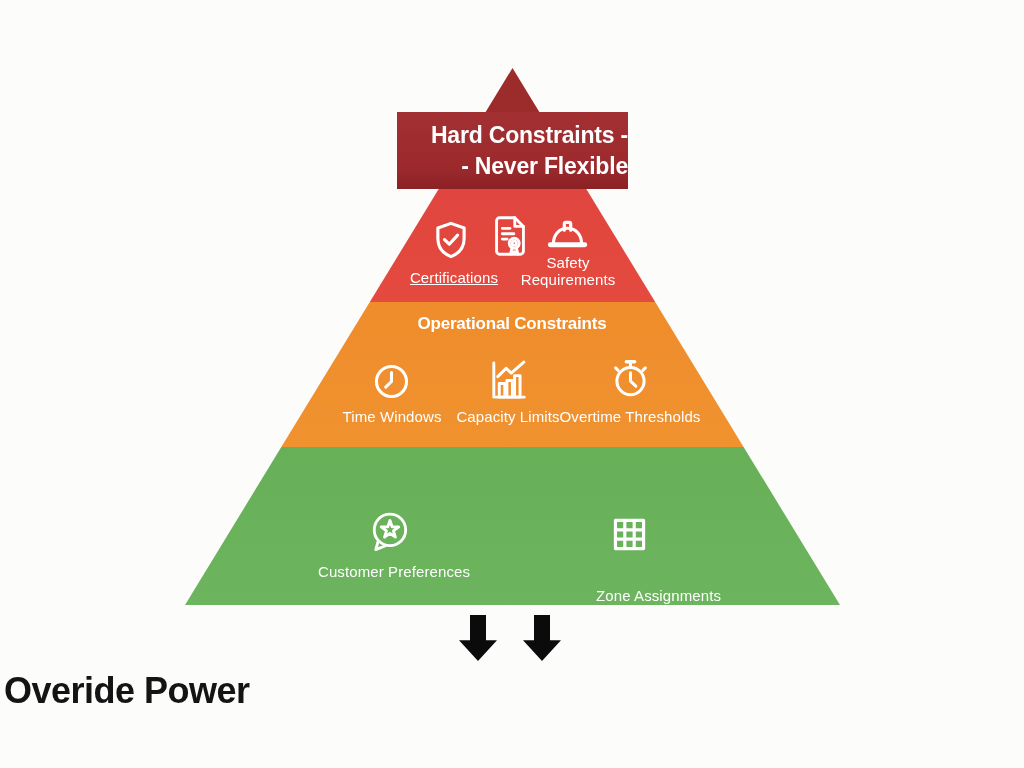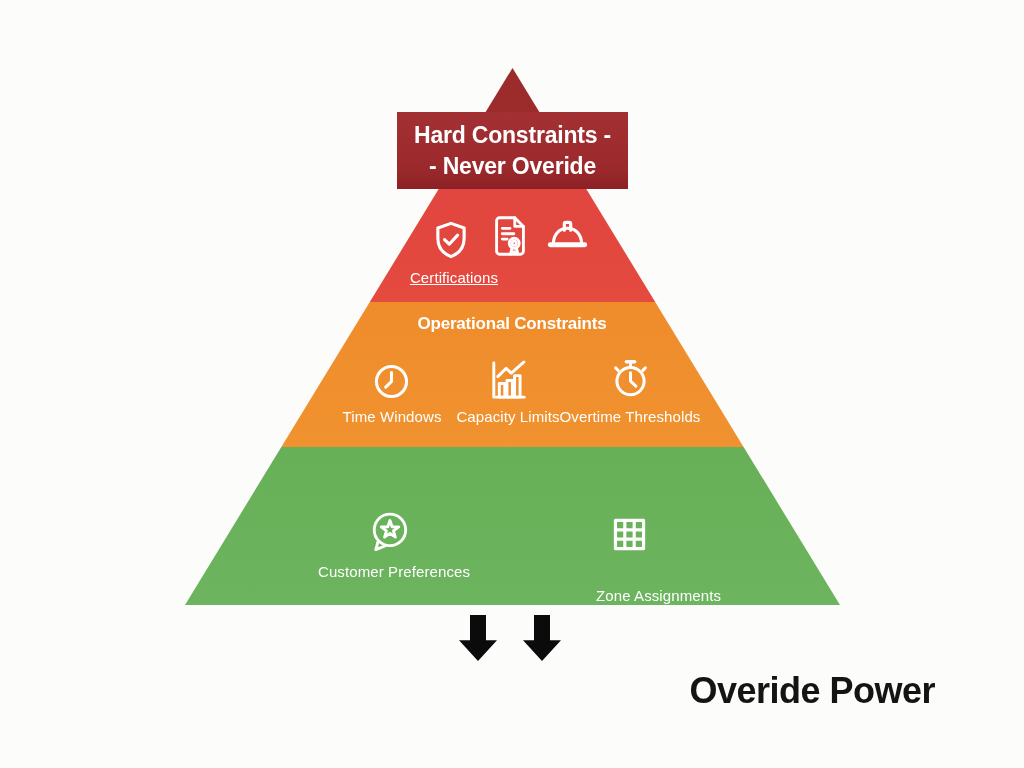--- a/index.html
+++ b/index.html
@@ -14,21 +14,21 @@
   .band-peak        { top:0;    height:50px;  background:#9c2b2b; }
   .band-hard        { top:47px; height:187px; background:linear-gradient(180deg,#df4240,#e44a3e); }
   .band-operational { top:234px;height:145px; background:linear-gradient(180deg,#ef8c2b,#f0922f); }
   .band-soft        { top:379px;height:158px; background:linear-gradient(180deg,#68b058,#6cb45d); }
 
   
   .banner { position:absolute; left:397px; top:112px; width:231px; height:77px;
             background:linear-gradient(180deg,#a33134 0%,#9c2a2d 70%,#8c2125 100%);
             color:#fff; font-weight:bold; font-size:23px; line-height:31px;
             text-align:center; display:flex; flex-direction:column; justify-content:center;
-            letter-spacing:-0.2px; z-index:3; }
+            letter-spacing:-0.2px; z-index:3;align-items:flex-end; }
 
   .icon { position:absolute; z-index:2; }
   .icon svg { display:block; width:100%; height:100%; }
 
   .ilabel { position:absolute; color:#fff; font-size:15px; line-height:17px;
             text-align:center; z-index:2; letter-spacing:0.1px; }
 
   .sect-title { position:absolute; color:#fff; font-weight:bold; text-align:center;
                 z-index:2; letter-spacing:-0.2px; }
   .title-operational { left:262px; top:314px; width:500px; font-size:17px; }
@@ -42,38 +42,38 @@
   .lbl-overtime       { left:540px; top:408px; width:180px; }
   .lbl-customer       { left:304px; top:563px; width:180px; }
   .lbl-zone           { left:541px; top:587px; width:180px;text-align:right; }
 
   
   .down-arrow { position:absolute; top:615px; width:38px; height:46px; background:#0b0b0b;
                 clip-path:polygon(29% 0, 71% 0, 71% 55%, 100% 55%, 50% 100%, 0 55%, 29% 55%); }
   .arrow-left  { left:459px; }
   .arrow-right { left:523px; }
 
-  .footer-title { position:absolute; left:11px; top:670px; width:924px; text-align:right;
+  .footer-title { position:absolute; left:4px; top:670px; width:924px; text-align:left;
                   font-size:36px; font-weight:bold; color:#141414; letter-spacing:-0.5px; }
 </style>
 </head>
 <body>
 
 <div class="canvas">
 
   <div class="pyramid">
     <div class="band band-peak"></div>
     <div class="band band-hard"></div>
     <div class="band band-operational"></div>
     <div class="band band-soft"></div>
   </div>
 
   <div class="banner">
     <div>Hard Constraints -</div>
-    <div>- Never Overide</div>
+    <div>- Never Flexible</div>
   </div>
 
   <div class="icon" style="left:430px; top:219px; width:42px; height:42px;">
     <svg viewBox="0 0 24 24" fill="none" stroke="#fff" stroke-width="1.8" stroke-linecap="round" stroke-linejoin="round">
       <path d="M12 2.5 L19.5 5.2 V11 C19.5 16.2 16.3 19.8 12 21.5 C7.7 19.8 4.5 16.2 4.5 11 V5.2 Z"></path>
       <path d="M8.3 11.8 L11 14.4 L15.8 9.2"></path>
     </svg>
   </div>
   <div class="icon" style="left:487px; top:213px; width:46px; height:46px;">
     <svg viewBox="0 0 24 24" fill="none" stroke="#fff" stroke-width="1.5" stroke-linecap="round" stroke-linejoin="round">
@@ -87,20 +87,21 @@
   </div>
   <div class="icon" style="left:545px; top:214px; width:45px; height:45px;">
     <svg viewBox="0 0 24 24" fill="none" stroke="#fff" stroke-width="1.7" stroke-linecap="round" stroke-linejoin="round">
       <path d="M4.5 15.8 C4.5 11.2 7.4 7.6 12 7.6 C16.6 7.6 19.5 11.2 19.5 15.8"></path>
       <path d="M10.3 8.6 V5.3 C10.3 4.8 10.6 4.5 11.1 4.5 H12.9 C13.4 4.5 13.7 4.8 13.7 5.3 V8.6"></path>
       <path d="M2.8 16.4 H21.2" stroke-width="2.6"></path>
     </svg>
   </div>
 
   <div class="ilabel lbl-certifications">Certifications</div>
+  <div class="ilabel lbl-safety">Safety Requirements</div>
 
   <div class="sect-title title-operational">Operational Constraints</div>
 
   <div class="icon" style="left:371px; top:361px; width:41px; height:41px;">
     <svg viewBox="0 0 24 24" fill="none" stroke="#fff" stroke-width="1.8" stroke-linecap="round" stroke-linejoin="round">
       <circle cx="12" cy="12" r="8.8"></circle>
       <path d="M12 12 V6.8 M12 12 L8.6 15.3"></path>
     </svg>
   </div>
   <div class="icon" style="left:485px; top:357px; width:47px; height:47px;">

